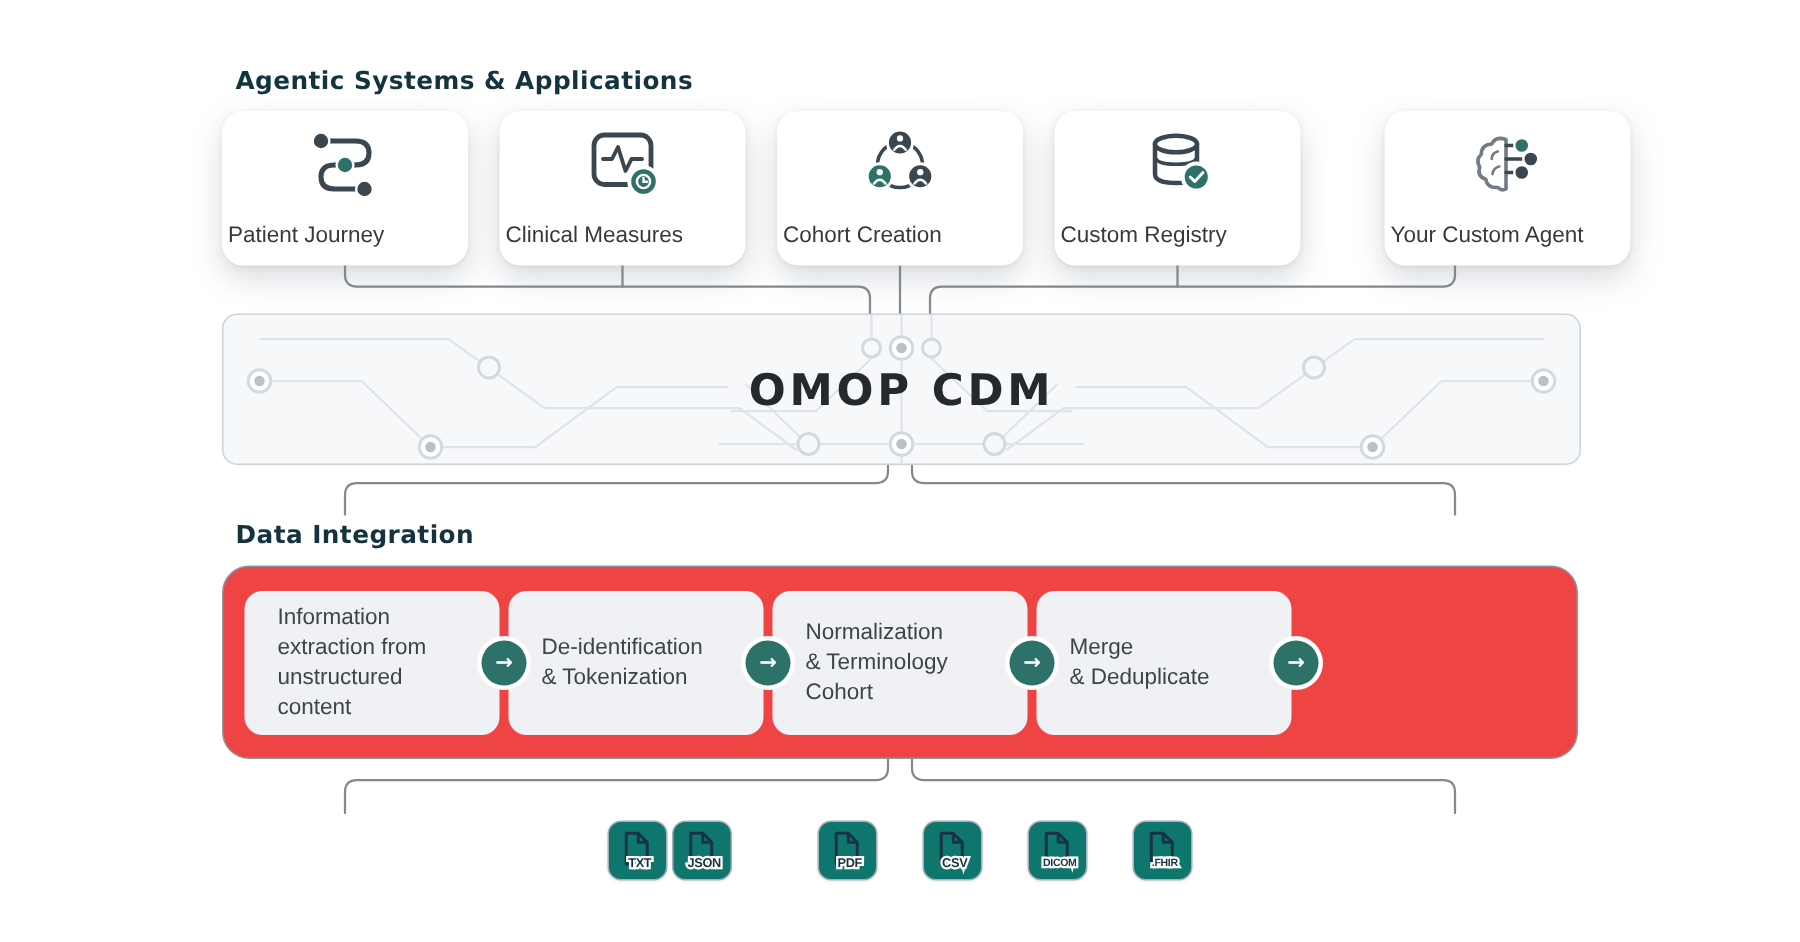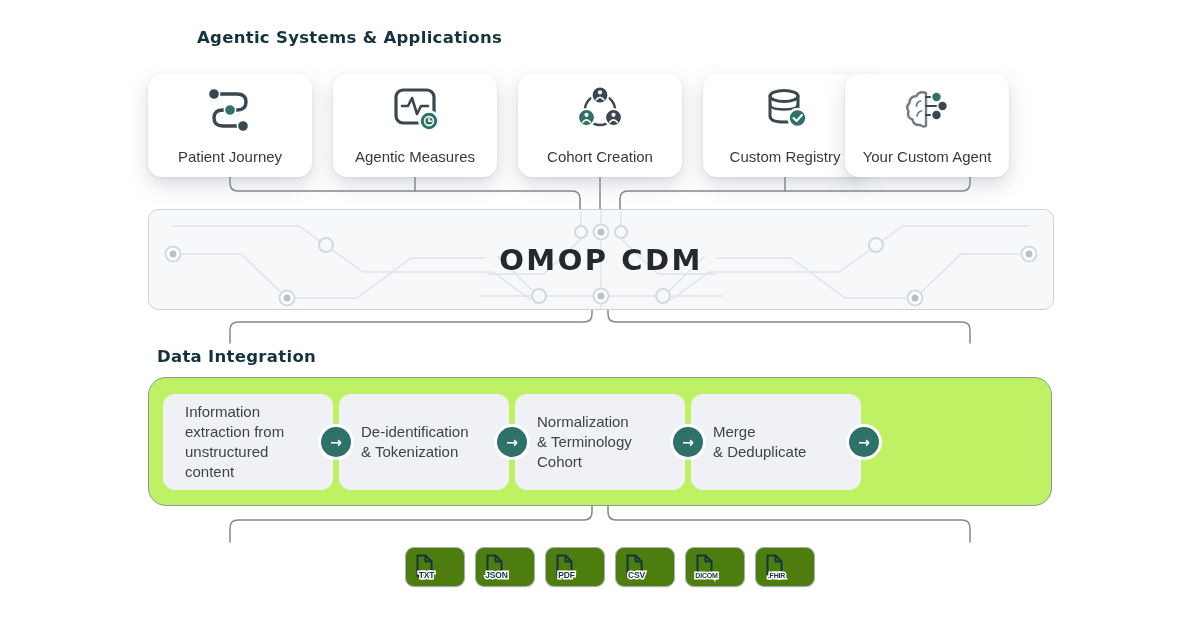--- a/index.html
+++ b/index.html
@@ -9,57 +9,57 @@
   }
   html,body{margin:0;padding:0;background:#fff;}
   .canvas{position:relative;width:1200px;height:628px;background:#ffffff;overflow:hidden;
           font-family:"Liberation Sans",sans-serif;}
   svg{display:block;}
   .connectors{position:absolute;left:0;top:0;pointer-events:none;}
   .cn{stroke:var(--line-gray);stroke-width:1.5;fill:none;stroke-linecap:round;}
 
   .section-title{position:absolute;font-family:"DejaVu Sans",sans-serif;font-weight:700;
                  font-size:16.5px;color:var(--heading);letter-spacing:.3px;}
-  #title-agentic{left:157px;top:28px;margin-left:40px;}
+  #title-agentic{left:157px;top:44px;}
   #title-integration{left:157px;top:347px;}
 
   .app-card{position:absolute;top:74px;width:164px;height:103px;background:#fff;border-radius:14px;
             box-shadow:0 8px 20px rgba(125,135,150,.30),0 1px 3px rgba(125,135,150,.15);}
   .card-icon{position:absolute;top:10px;left:0;right:0;display:flex;justify-content:center;}
-  .card-label{position:absolute;bottom:12px;left:4px;right:4px;text-align:center;
+  .card-label{position:absolute;bottom:12px;left:4px;right:4px;
               font-size:15px;color:var(--text-dark);}
 
   .ic-stroke{stroke:var(--slate);fill:none;stroke-linecap:round;stroke-linejoin:round;}
   .f-slate{fill:var(--slate);}
   .f-teal{fill:var(--teal);}
   .brain{stroke:#737b84;fill:none;stroke-linecap:round;stroke-linejoin:round;}
 
   .omop-band{position:absolute;left:148px;top:209px;width:904px;height:99px;background:var(--band-bg);
              border:1px solid var(--band-border);border-radius:10px;overflow:hidden;}
   .circuit{position:absolute;left:0;top:0;}
   .tr{stroke:#e0e4ea;stroke-width:1.5;fill:none;}
   .donut-open{fill:var(--band-bg);stroke:#d3d9e1;stroke-width:2;}
   .donut-out{fill:#ffffff;stroke:#d3d9e1;stroke-width:2;}
   .donut-in{fill:#b9c0ca;}
   .omop-label{position:absolute;inset:0;display:flex;align-items:center;justify-content:center;
               font-family:"DejaVu Sans",sans-serif;font-weight:700;font-size:29px;
               letter-spacing:2.5px;color:var(--omop-text);}
 
-  .di-box{position:absolute;left:148px;top:377px;width:904px;height:129px;background:#bef264;
+  .di-box{position:absolute;left:148px;top:377px;width:904px;height:129px;background:#ef4444;
           border:1.2px solid #8f959d;border-radius:18px;box-sizing:border-box;}
   .step-card{position:absolute;top:16px;width:170px;height:96px;background:var(--step-bg);
              border-radius:12px;box-sizing:border-box;display:flex;flex-direction:column;
              justify-content:center;padding:0 6px 0 22px;font-size:15px;line-height:20px;
              color:var(--step-text);}
   .step-card span{display:block;}
   .arrow-dot{position:absolute;top:49px;width:30px;height:30px;border-radius:50%;background:var(--teal);
              box-shadow:0 0 0 3px #fff;display:flex;align-items:center;justify-content:center;
              color:#fff;font-family:"DejaVu Sans",sans-serif;font-weight:700;font-size:14px;z-index:2;}
 
-  .file-chip{position:absolute;top:547px;width:60px;height:40px;background:#4d7c0f;border:1.3px solid #a7aeb7;
+  .file-chip{position:absolute;top:547px;width:40px;height:40px;background:#0f766e;border:1.3px solid #a7aeb7;
              border-radius:9px;box-sizing:border-box;box-shadow:0 1px 2px rgba(0,0,0,.07);}
   .file-chip svg{position:absolute;left:-1px;top:-1px;}
   .doc{stroke:var(--icon-navy);stroke-width:2;fill:none;stroke-linejoin:round;}
   .file-label{font-family:"Liberation Sans",sans-serif;font-weight:bold;font-size:8.5px;
               fill:var(--icon-navy);stroke:#fff;stroke-width:3px;paint-order:stroke;letter-spacing:-.2px;}
   .file-label.small{font-size:7px;}
 </style>
 </head>
 <body>
 
@@ -97,21 +97,21 @@
   <div class="app-card" style="left:333px">
     <div class="card-icon">
       <svg width="56" height="50" viewBox="0 0 56 50">
         <rect class="ic-stroke" stroke-width="3.2" x="9" y="6" width="38" height="33" rx="7"></rect>
         <path class="ic-stroke" stroke-width="2.6" d="M15 22 H21 L25 14 L30 30 L34 22 H41"></path>
         <circle class="f-teal" cx="42" cy="37" r="9.5" stroke="#fff" stroke-width="2.6"></circle>
         <circle cx="42" cy="37" r="4.4" fill="none" stroke="#fff" stroke-width="1.6"></circle>
         <path d="M42 34.6 V37.2 H44.4" fill="none" stroke="#fff" stroke-width="1.6" stroke-linecap="round"></path>
       </svg>
     </div>
-    <div class="card-label">Agentic Measures</div>
+    <div class="card-label">Clinical Measures</div>
   </div>
 
   <div class="app-card" style="left:518px">
     <div class="card-icon">
       <svg width="56" height="50" viewBox="0 0 56 50">
         <circle class="ic-stroke" stroke-width="2.4" cx="28" cy="26" r="15"></circle>
         <g transform="translate(28,11)">
           <circle class="f-slate" r="8.4" stroke="#fff" stroke-width="2"></circle>
           <circle cy="-2.7" r="2.1" fill="#fff"></circle>
           <path d="M-3.8 4.8 Q0 -0.2 3.8 4.8" stroke="#fff" stroke-width="1.7" fill="none" stroke-linecap="round"></path>
@@ -137,21 +137,21 @@
         <ellipse class="ic-stroke" stroke-width="3" cx="27" cy="12" rx="14" ry="5.5"></ellipse>
         <path class="ic-stroke" stroke-width="3" d="M13 12 V32 Q13 38 27 38 Q41 38 41 32 V12"></path>
         <path class="ic-stroke" stroke-width="2.4" d="M13 20 Q13 25.5 27 25.5 Q41 25.5 41 20"></path>
         <circle class="f-teal" cx="40.5" cy="34" r="9" stroke="#fff" stroke-width="2.6"></circle>
         <path d="M36.5 34 L39.5 37 L45 31" fill="none" stroke="#fff" stroke-width="2" stroke-linecap="round" stroke-linejoin="round"></path>
       </svg>
     </div>
     <div class="card-label">Custom Registry</div>
   </div>
 
-  <div class="app-card" style="left:845px">
+  <div class="app-card" style="left:923px">
     <div class="card-icon">
       <svg width="56" height="50" viewBox="0 0 56 50">
         <path class="brain" stroke-width="2.4" d="M27 9 Q20 6.5 17.5 12 Q10.5 12.5 10.5 19 Q6.5 22.5 9.5 27.5 Q7.5 33.5 13.5 35.5 Q14.5 41.5 21.5 41 Q24 43.5 27 42 Z"></path>
         <path class="brain" stroke-width="1.8" d="M21.5 17 Q17.5 18 17.5 22 M22.5 27 Q18.5 28 18 32"></path>
         <path class="ic-stroke" stroke-width="2.2" d="M27 13 H35 M27 22 H41 M27 31 H35"></path>
         <circle class="f-teal" cx="37.5" cy="13" r="5" stroke="#fff" stroke-width="1.6"></circle>
         <circle class="f-slate" cx="43.5" cy="22" r="5" stroke="#fff" stroke-width="1.6"></circle>
         <circle class="f-slate" cx="37.5" cy="31" r="5" stroke="#fff" stroke-width="1.6"></circle>
       </svg>
     </div>
@@ -247,21 +247,21 @@
 
   </div>
 
   <div class="file-chip" style="left:405px">
     <svg width="40" height="40" viewBox="0 0 40 40">
       <path class="doc" d="M12.5 8.5 H20.5 L26.5 14.5 V29 H12.5 Z"></path>
       <path class="doc" d="M20.5 8.5 V14.5 H26.5"></path>
       <text class="file-label" x="21.5" y="31" text-anchor="middle">TXT</text>
     </svg>
   </div>
-  <div class="file-chip" style="left:475px">
+  <div class="file-chip" style="left:448px">
     <svg width="40" height="40" viewBox="0 0 40 40">
       <path class="doc" d="M12.5 8.5 H20.5 L26.5 14.5 V29 H12.5 Z"></path>
       <path class="doc" d="M20.5 8.5 V14.5 H26.5"></path>
       <text class="file-label" x="21.5" y="31" text-anchor="middle">JSON</text>
     </svg>
   </div>
   <div class="file-chip" style="left:545px">
     <svg width="40" height="40" viewBox="0 0 40 40">
       <path class="doc" d="M12.5 8.5 H20.5 L26.5 14.5 V29 H12.5 Z"></path>
       <path class="doc" d="M20.5 8.5 V14.5 H26.5"></path>

